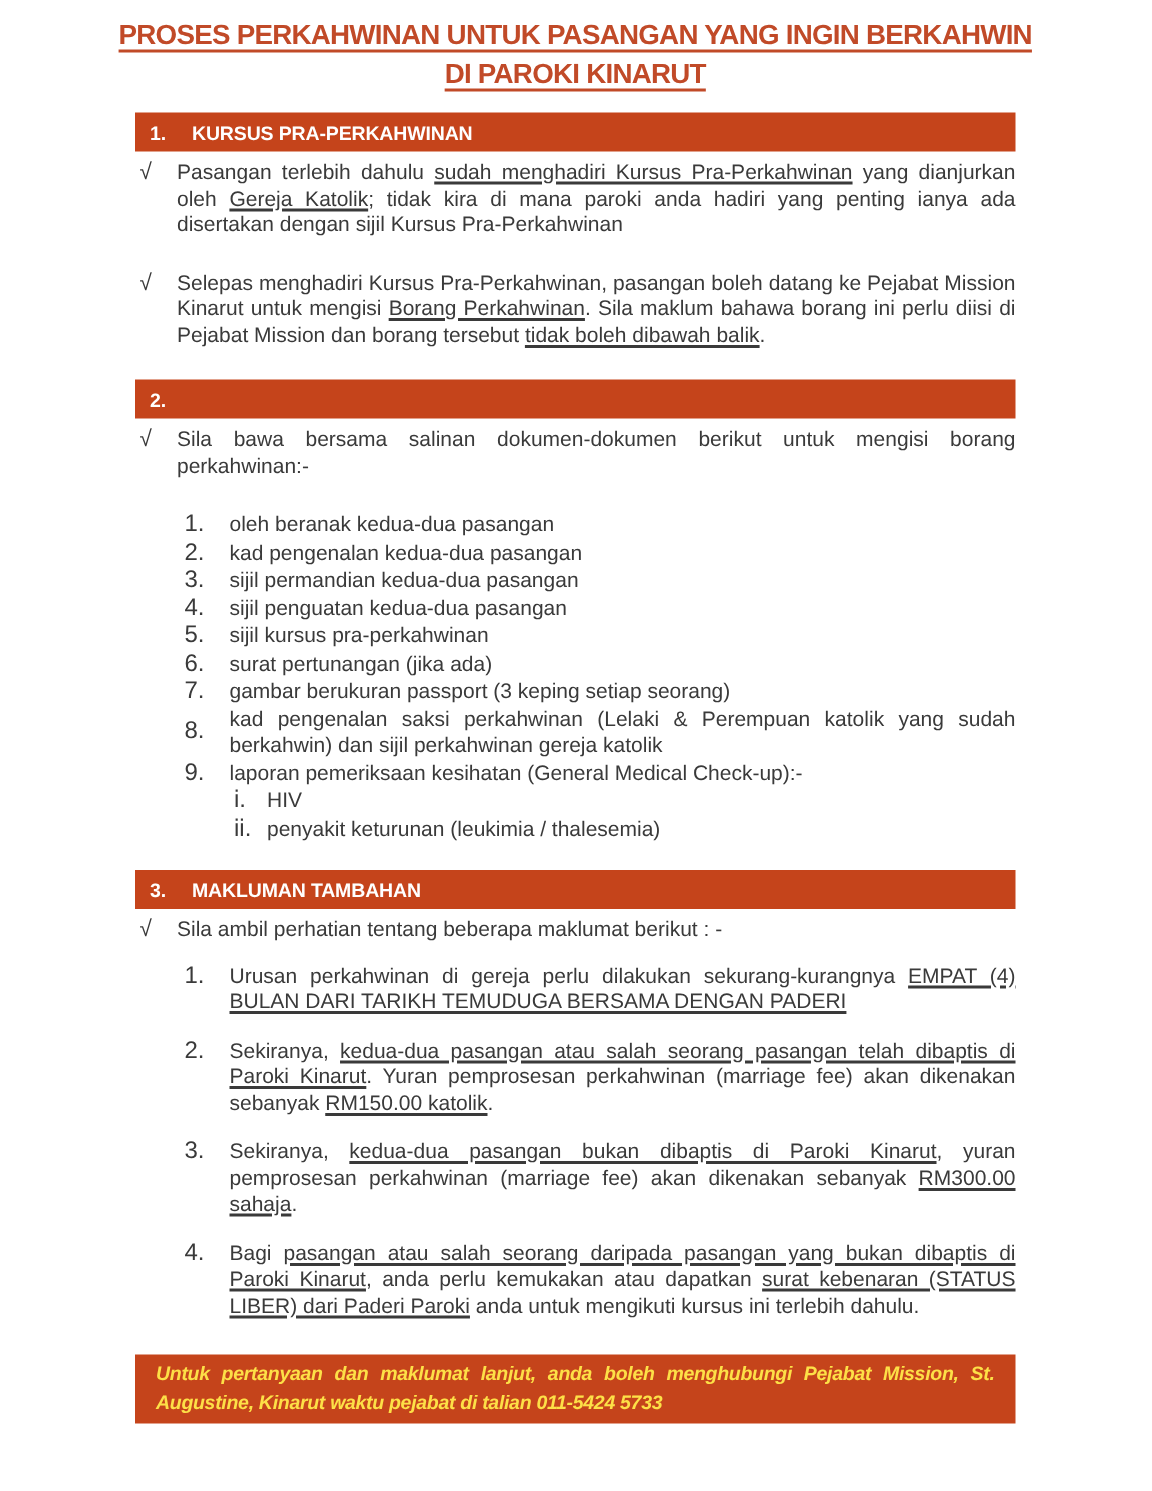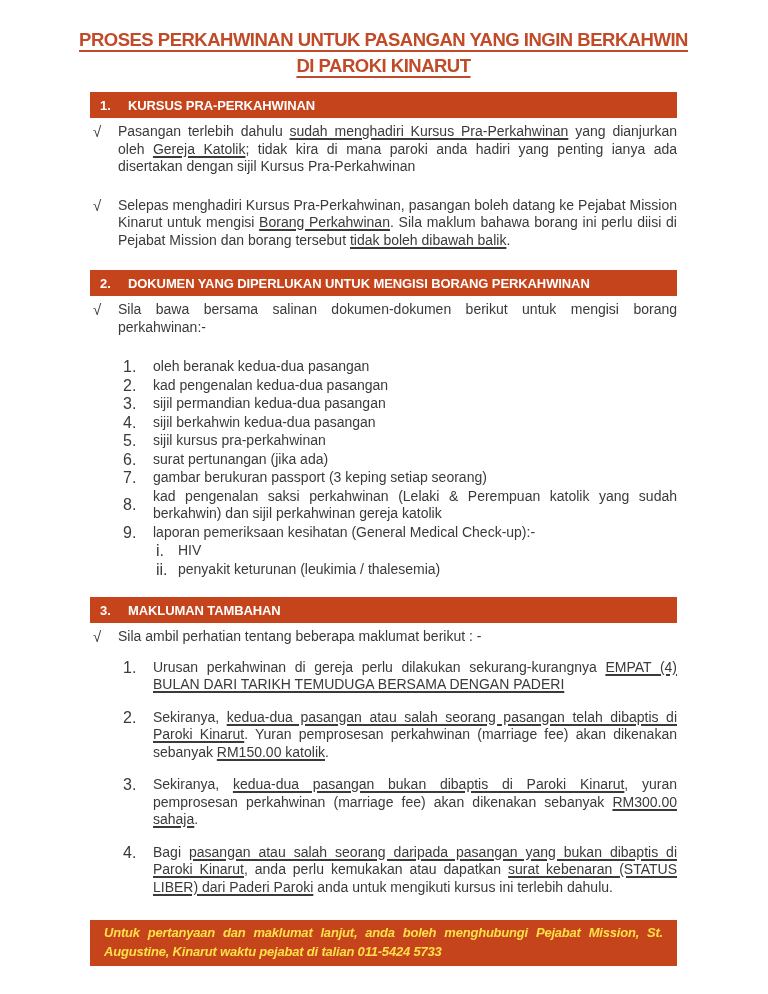--- a/index.html
+++ b/index.html
@@ -12,21 +12,21 @@
   html, body { margin: 0; padding: 0; background: #fff; }
   body {
     font-family: "Liberation Sans", sans-serif;
     color: var(--ink);
     width: 768px;
   }
   .page {
     width: 768px;
     min-height: 994px;
     background: var(--paper);
-    padding: 27px 91px 0 90px;
+    padding: 10px 91px 0 90px;
     position: relative;
   }
   
   .title {
     margin: 0 -70px 13px -70px;
     text-align: center;
   }
   .title-line {
     display: block;
     font-size: 18.5px;
@@ -134,21 +134,20 @@
         <div class="check-row">
           <span class="check">√</span>
           <p class="para"><span>Selepas menghadiri Kursus Pra-Perkahwinan, pasangan boleh datang ke Pejabat Mission Kinarut untuk mengisi </span><span class="b u">Borang Perkahwinan</span><span>. Sila maklum bahawa borang ini perlu diisi di Pejabat Mission dan borang tersebut </span><span class="b u">tidak  boleh dibawah balik</span><span>.</span></p>
         </div>
       </div>
   </section>
 
   <section class="section sec2">
     <div class="section-bar">
       <span class="num">2.</span>
-      <span class="heading">DOKUMEN YANG DIPERLUKAN UNTUK MENGISI BORANG PERKAHWINAN</span>
     </div>
     <div class="section-body">
         <div class="check-row">
           <span class="check">√</span>
           <p class="para"><span>Sila bawa bersama salinan dokumen-dokumen berikut untuk mengisi borang perkahwinan:-</span></p>
         </div>
         <div class="num-list">
           <div class="num-row">
             <span class="marker">1.</span>
             <p class="para"><span>oleh beranak kedua-dua pasangan</span></p>
@@ -156,21 +155,21 @@
           <div class="num-row">
             <span class="marker">2.</span>
             <p class="para"><span>kad pengenalan kedua-dua pasangan</span></p>
           </div>
           <div class="num-row">
             <span class="marker">3.</span>
             <p class="para"><span>sijil permandian kedua-dua pasangan</span></p>
           </div>
           <div class="num-row">
             <span class="marker">4.</span>
-            <p class="para"><span>sijil berkahwin kedua-dua pasangan</span></p>
+            <p class="para"><span>sijil penguatan kedua-dua pasangan</span></p>
           </div>
           <div class="num-row">
             <span class="marker">5.</span>
             <p class="para"><span>sijil kursus pra-perkahwinan</span></p>
           </div>
           <div class="num-row">
             <span class="marker">6.</span>
             <p class="para"><span>surat pertunangan (jika ada)</span></p>
           </div>
           <div class="num-row">

